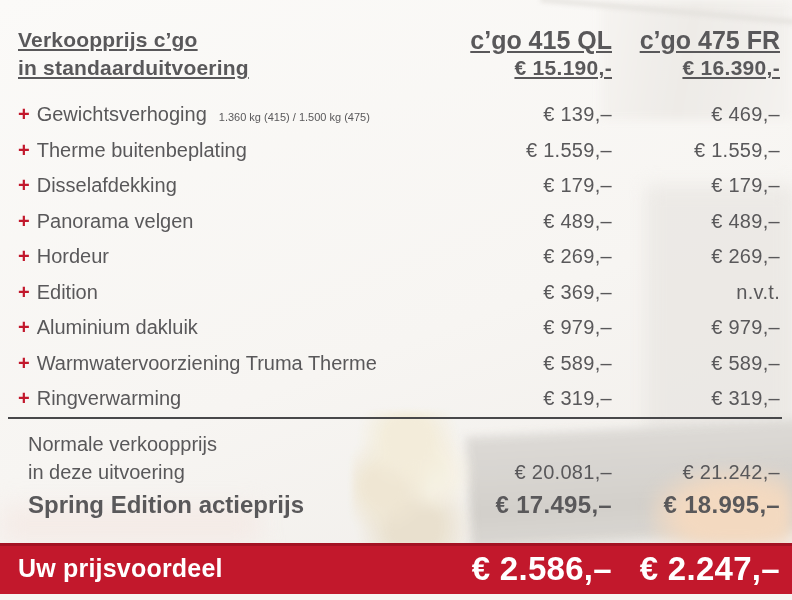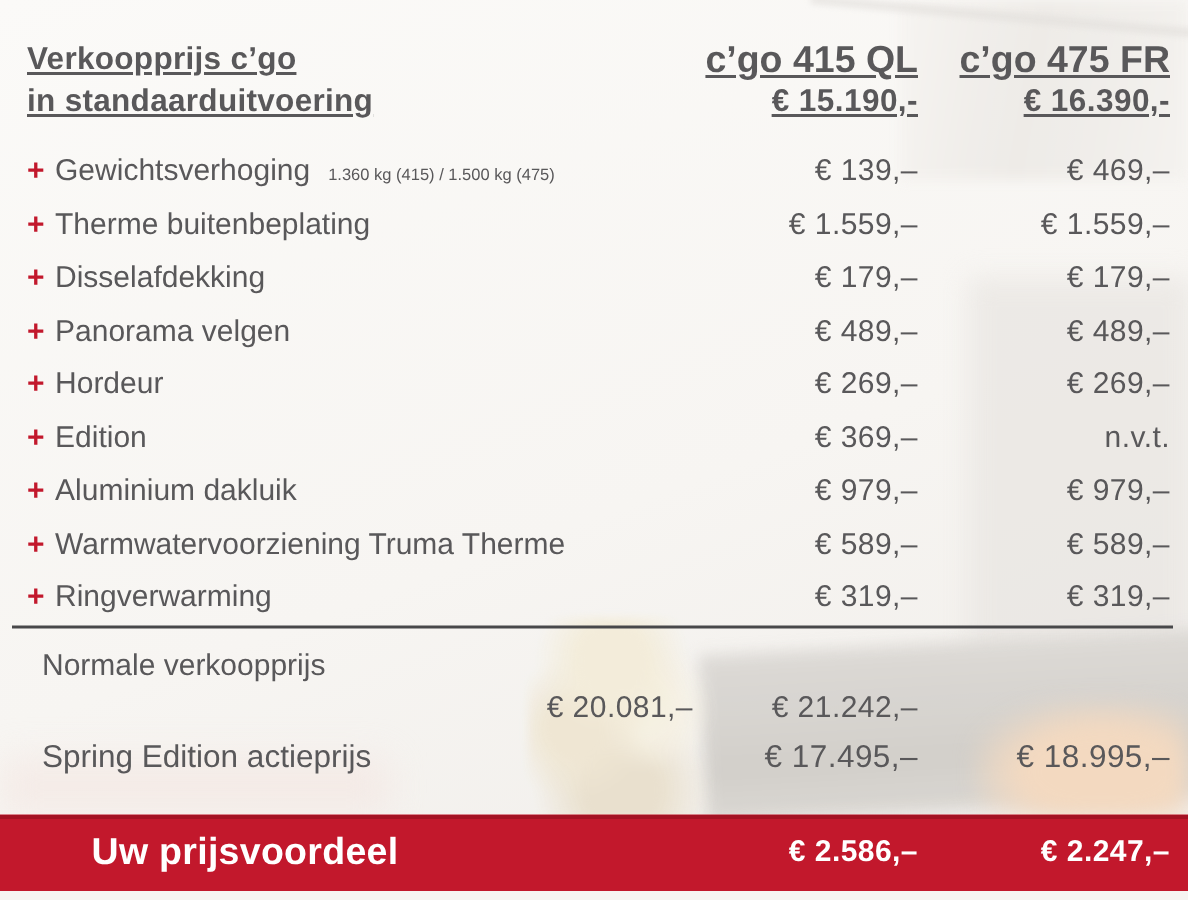--- a/index.html
+++ b/index.html
@@ -56,28 +56,28 @@
   .price{ text-align:right; font-size:20px; letter-spacing:.3px; white-space:nowrap; }
 
   .divider { position:absolute; left:8px; right:10px; top:417px; height:2px;
     background:#48484a; }
 
   .summary { position:absolute; left:0; right:0; top:430px;padding-left:28px; }
   .sumline1 { height:28px; font-size:20px; display:flex; align-items:center; }
   .sumline2 { height:28px; }
   .sumline2 .lbl { font-size:20px; }
   .spring { height:32px; margin-top:3px; }
-  .spring .lbl, .spring .price { font-weight:normal; font-size:21px; }
+  .spring .lbl, .spring .price { font-weight:bold; font-size:24px; }
 
   .dealbar { position:absolute; left:0; right:0; top:543px; height:51px;
     background:#c2182c; box-shadow:inset 0 3px 0 rgba(110,10,20,.35);
     color:#ffffff; }
-  .dealbar .grid3 { height:100%;margin-left:43px; }
+  .dealbar .grid3 { height:100%; }
   .deal-label { font-size:25px; font-weight:bold; letter-spacing:.2px; }
-  .deal-price { text-align:right; font-size:20px; font-weight:bold; letter-spacing:.3px; white-space:nowrap; }
+  .deal-price { text-align:right; font-size:33px; font-weight:bold; letter-spacing:.3px; white-space:nowrap; }
   .bottomstrip { position:absolute; left:0; right:0; top:594px; height:6px; background:#f7f4f2; z-index:3; }
 </style>
 </head>
 <body>
 
 <div class="ph ph-window"></div>
 <div class="ph ph-diag"></div>
 <div class="ph ph-cabinet"></div>
 <div class="ph ph-slab"></div>
 <div class="ph ph-flowers"></div>
@@ -151,20 +151,21 @@
     </div>
   </div>
 
   <div class="divider"></div>
 
   <div class="summary pad">
     <div class="sumline1">
       <span class="lbl">Normale verkoopprijs</span>
     </div>
     <div class="sumline2 grid3">
+      <div><span class="lbl">in deze uitvoering</span></div>
       <div class="price">€ 20.081,–</div>
       <div class="price">€ 21.242,–</div>
     </div>
     <div class="spring grid3">
       <div><span class="lbl">Spring Edition actieprijs</span></div>
       <div class="price">€ 17.495,–</div>
       <div class="price">€ 18.995,–</div>
     </div>
   </div>
 

